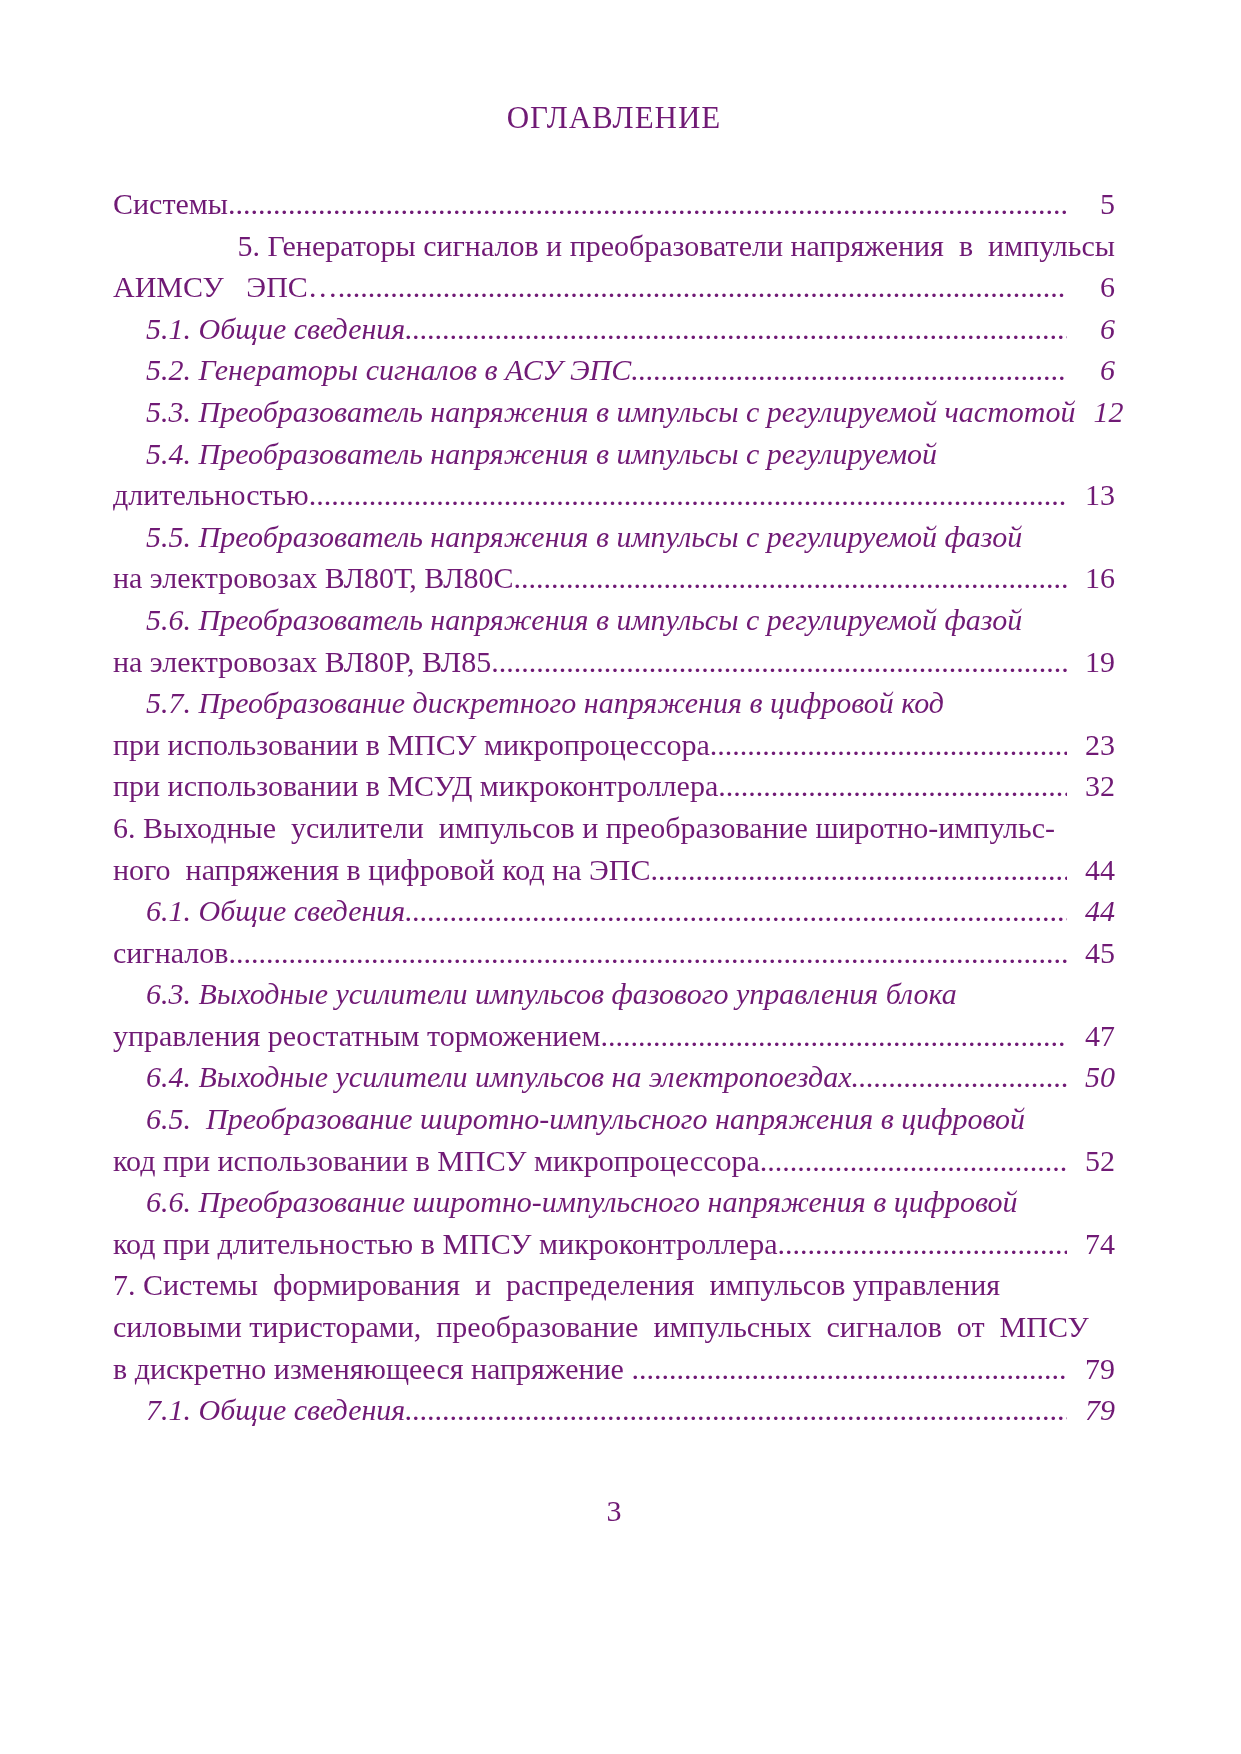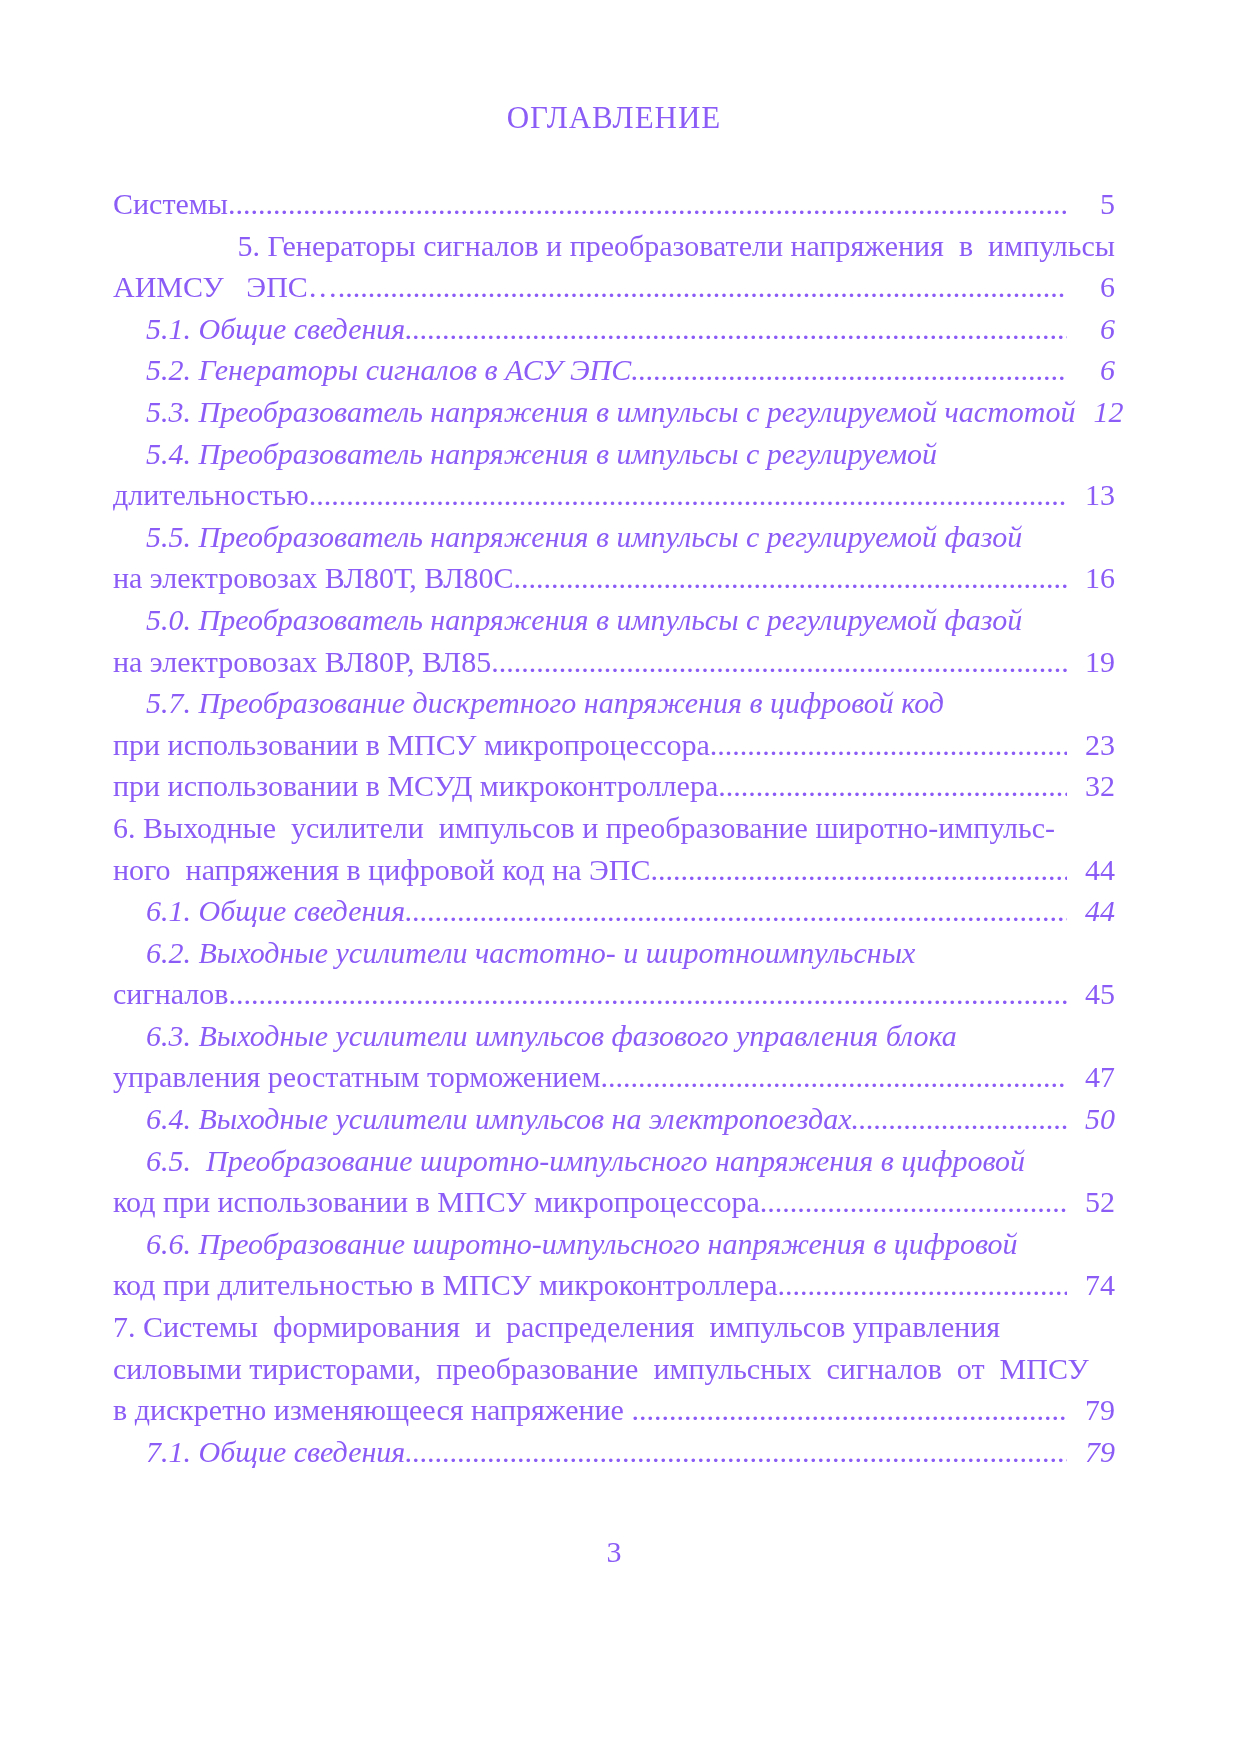--- a/index.html
+++ b/index.html
@@ -5,21 +5,21 @@
   html, body { margin: 0; padding: 0; background: #ffffff; }
   .page {
     position: relative;
     box-sizing: border-box;
     width: 1241px;
     height: 1754px;
     background: #ffffff;
     padding: 98px 126px 0 113px;
     font-family: "Liberation Serif", serif;
     font-size: 30px;
-    color: #8b5cf6;
+    color: #701a75;
     overflow: hidden;
   }
   .doc-title {
     margin: 0;
     font-size: 31px;
     font-weight: normal;
     text-align: center;
     letter-spacing: 1px;
     line-height: 40px;
   }
@@ -102,21 +102,21 @@
       <div class="toc-row indent-2 no-dots">
     <span class="entry-text">5.5. Преобразователь напряжения в импульсы с регулируемой фазой</span>
 
   </div>
       <div class="toc-row indent-0">
     <span class="entry-text">на электровозах ВЛ80Т, ВЛ80С</span>
     <span class="leader"></span>
     <span class="pagenum">16</span>
   </div>
       <div class="toc-row indent-2 no-dots">
-    <span class="entry-text">5.0. Преобразователь напряжения в импульсы с регулируемой фазой</span>
+    <span class="entry-text">5.6. Преобразователь напряжения в импульсы с регулируемой фазой</span>
 
   </div>
       <div class="toc-row indent-0">
     <span class="entry-text">на электровозах ВЛ80Р, ВЛ85</span>
     <span class="leader"></span>
     <span class="pagenum">19</span>
   </div>
       <div class="toc-row indent-2 no-dots">
     <span class="entry-text">5.7. Преобразование дискретного напряжения в цифровой код</span>
 
@@ -137,24 +137,20 @@
   </div>
       <div class="toc-row indent-0">
     <span class="entry-text">ного  напряжения в цифровой код на ЭПС</span>
     <span class="leader"></span>
     <span class="pagenum">44</span>
   </div>
       <div class="toc-row indent-2">
     <span class="entry-text">6.1. Общие сведения</span>
     <span class="leader"></span>
     <span class="pagenum">44</span>
-  </div>
-      <div class="toc-row indent-2 no-dots">
-    <span class="entry-text">6.2. Выходные усилители частотно- и широтноимпульсных</span>
-
   </div>
       <div class="toc-row indent-0">
     <span class="entry-text">сигналов</span>
     <span class="leader"></span>
     <span class="pagenum">45</span>
   </div>
       <div class="toc-row indent-2 no-dots">
     <span class="entry-text">6.3. Выходные усилители импульсов фазового управления блока</span>
 
   </div>

